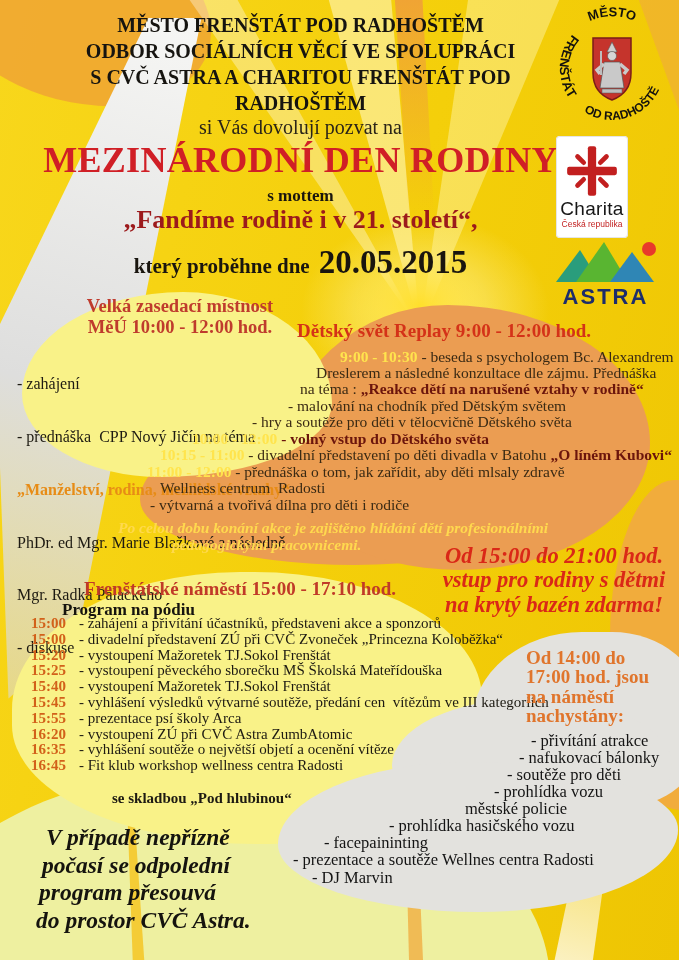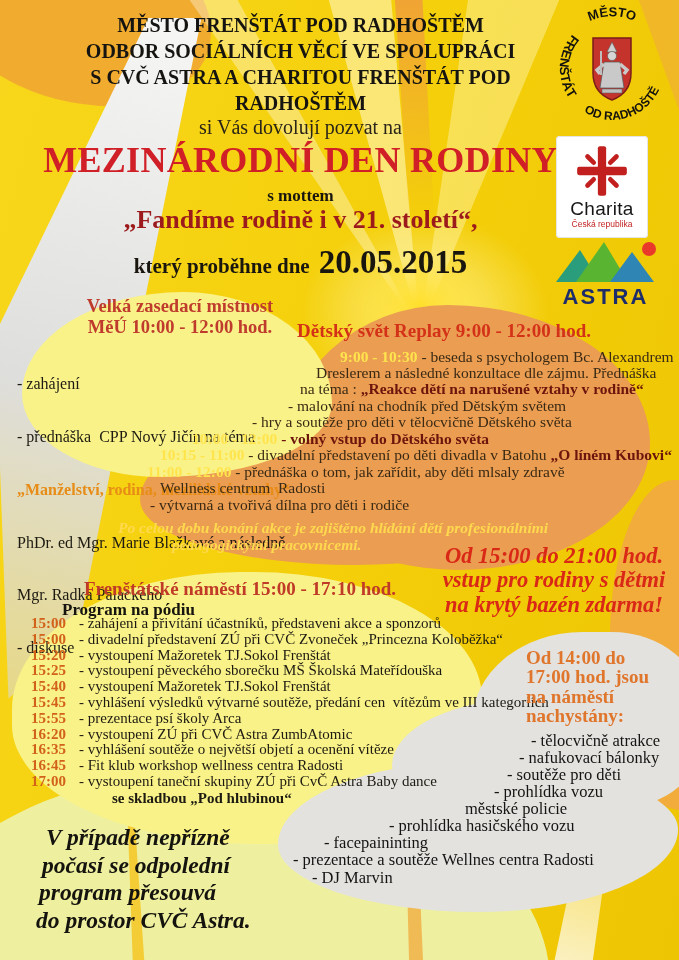--- a/index.html
+++ b/index.html
@@ -53,21 +53,21 @@
   #invite{left:18px; top:116px; width:565px; text-align:center; font-size:20px; color:#2a2418;}
   #title{left:18px; top:139px; width:565px; text-align:center; font-size:36px; font-weight:bold; color:#d01f26; letter-spacing:.3px;}
   #mottoLabel{left:18px; top:186px; width:565px; text-align:center; font-size:17px; font-weight:bold; color:#19150f;}
   #motto{left:18px; top:205px; width:565px; text-align:center; font-size:26px; font-weight:bold; color:#9c1a1c;}
   #dateLine{left:18px; top:244px; width:565px; display:flex; justify-content:center; align-items:baseline; gap:9px;}
   #dateLine .pfx{font-size:21px; font-weight:bold; color:#19150f;}
   #dateLine .date{font-size:33px; font-weight:bold; color:#19150f;}
 
   
   #crest{left:549px; top:5px; width:126px; height:126px;}
-  #charita{left:556px; top:136px; width:92px; height:102px; background:#fff; border-radius:4px;
+  #charita{left:556px; top:136px; width:72px; height:102px; background:#fff; border-radius:4px;
     display:flex; flex-direction:column; align-items:center; justify-content:flex-start; box-shadow:0 0 0 1px #e5e5e5 inset;}
   #charita .cname{font-family:"Liberation Sans",sans-serif; font-size:19px; color:#161616; margin-top:-2px; letter-spacing:.3px;}
   #charita .csub{font-family:"Liberation Sans",sans-serif; font-size:8.5px; color:#c21f1f; margin-top:-1px;}
   #astraLogo{left:548px; top:238px; width:115px; text-align:center;}
   #astraLogo .aname{font-family:"Liberation Sans",sans-serif; font-weight:bold; font-size:22px; color:#1d2d6b; letter-spacing:2px; margin-top:-4px;}
 
   
   .meet-h{width:300px; left:30px; text-align:center; font-size:18.5px; font-weight:bold; color:#bf3b2d;}
   #meetLines{left:17px; top:340px; font-size:16px; line-height:17.6px; color:#1d1a12; white-space:pre;}
   #meetLines div{margin-left:0;}
@@ -275,34 +275,30 @@
         <span class="ptext">- vystoupení ZÚ při CVČ Astra ZumbAtomic</span>
       </div>
     <div class="prow">
         <span class="ptime">16:35</span>
         <span class="ptext">- vyhlášení soutěže o největší objetí a ocenění vítěze</span>
       </div>
     <div class="prow">
         <span class="ptime">16:45</span>
         <span class="ptext">- Fit klub workshop wellness centra Radosti</span>
       </div>
-    <div class="prow">
-        <span class="ptime">17:00</span>
-        <span class="ptext">- vystoupení taneční skupiny ZÚ při CvČ Astra Baby dance</span>
-      </div>
   </div>
   <div class="txt" id="progCont">se skladbou „Pod hlubinou“</div>
 
   <div class="txt" id="attrHead">
     <div>Od 14:00 do</div>
     <div>17:00 hod. jsou</div>
     <div>na náměstí</div>
     <div>nachystány:</div>
   </div>
-  <div class="attr" id="at0">- tělocvičně atrakce</div>
+  <div class="attr" id="at0">- přivítání atrakce</div>
   <div class="attr" id="at1">- nafukovací bálonky</div>
   <div class="attr" id="at2">- soutěže pro děti</div>
   <div class="attr" id="at3">- prohlídka vozu</div>
   <div class="attr" id="at4">městské policie</div>
   <div class="attr" id="at5">- prohlídka hasičského vozu</div>
   <div class="attr" id="at6">- facepaininting</div>
   <div class="attr" id="at7">- prezentace a soutěže Wellnes centra Radosti</div>
   <div class="attr" id="at8">- DJ Marvin</div>
 
   <div class="txt" id="weather">

